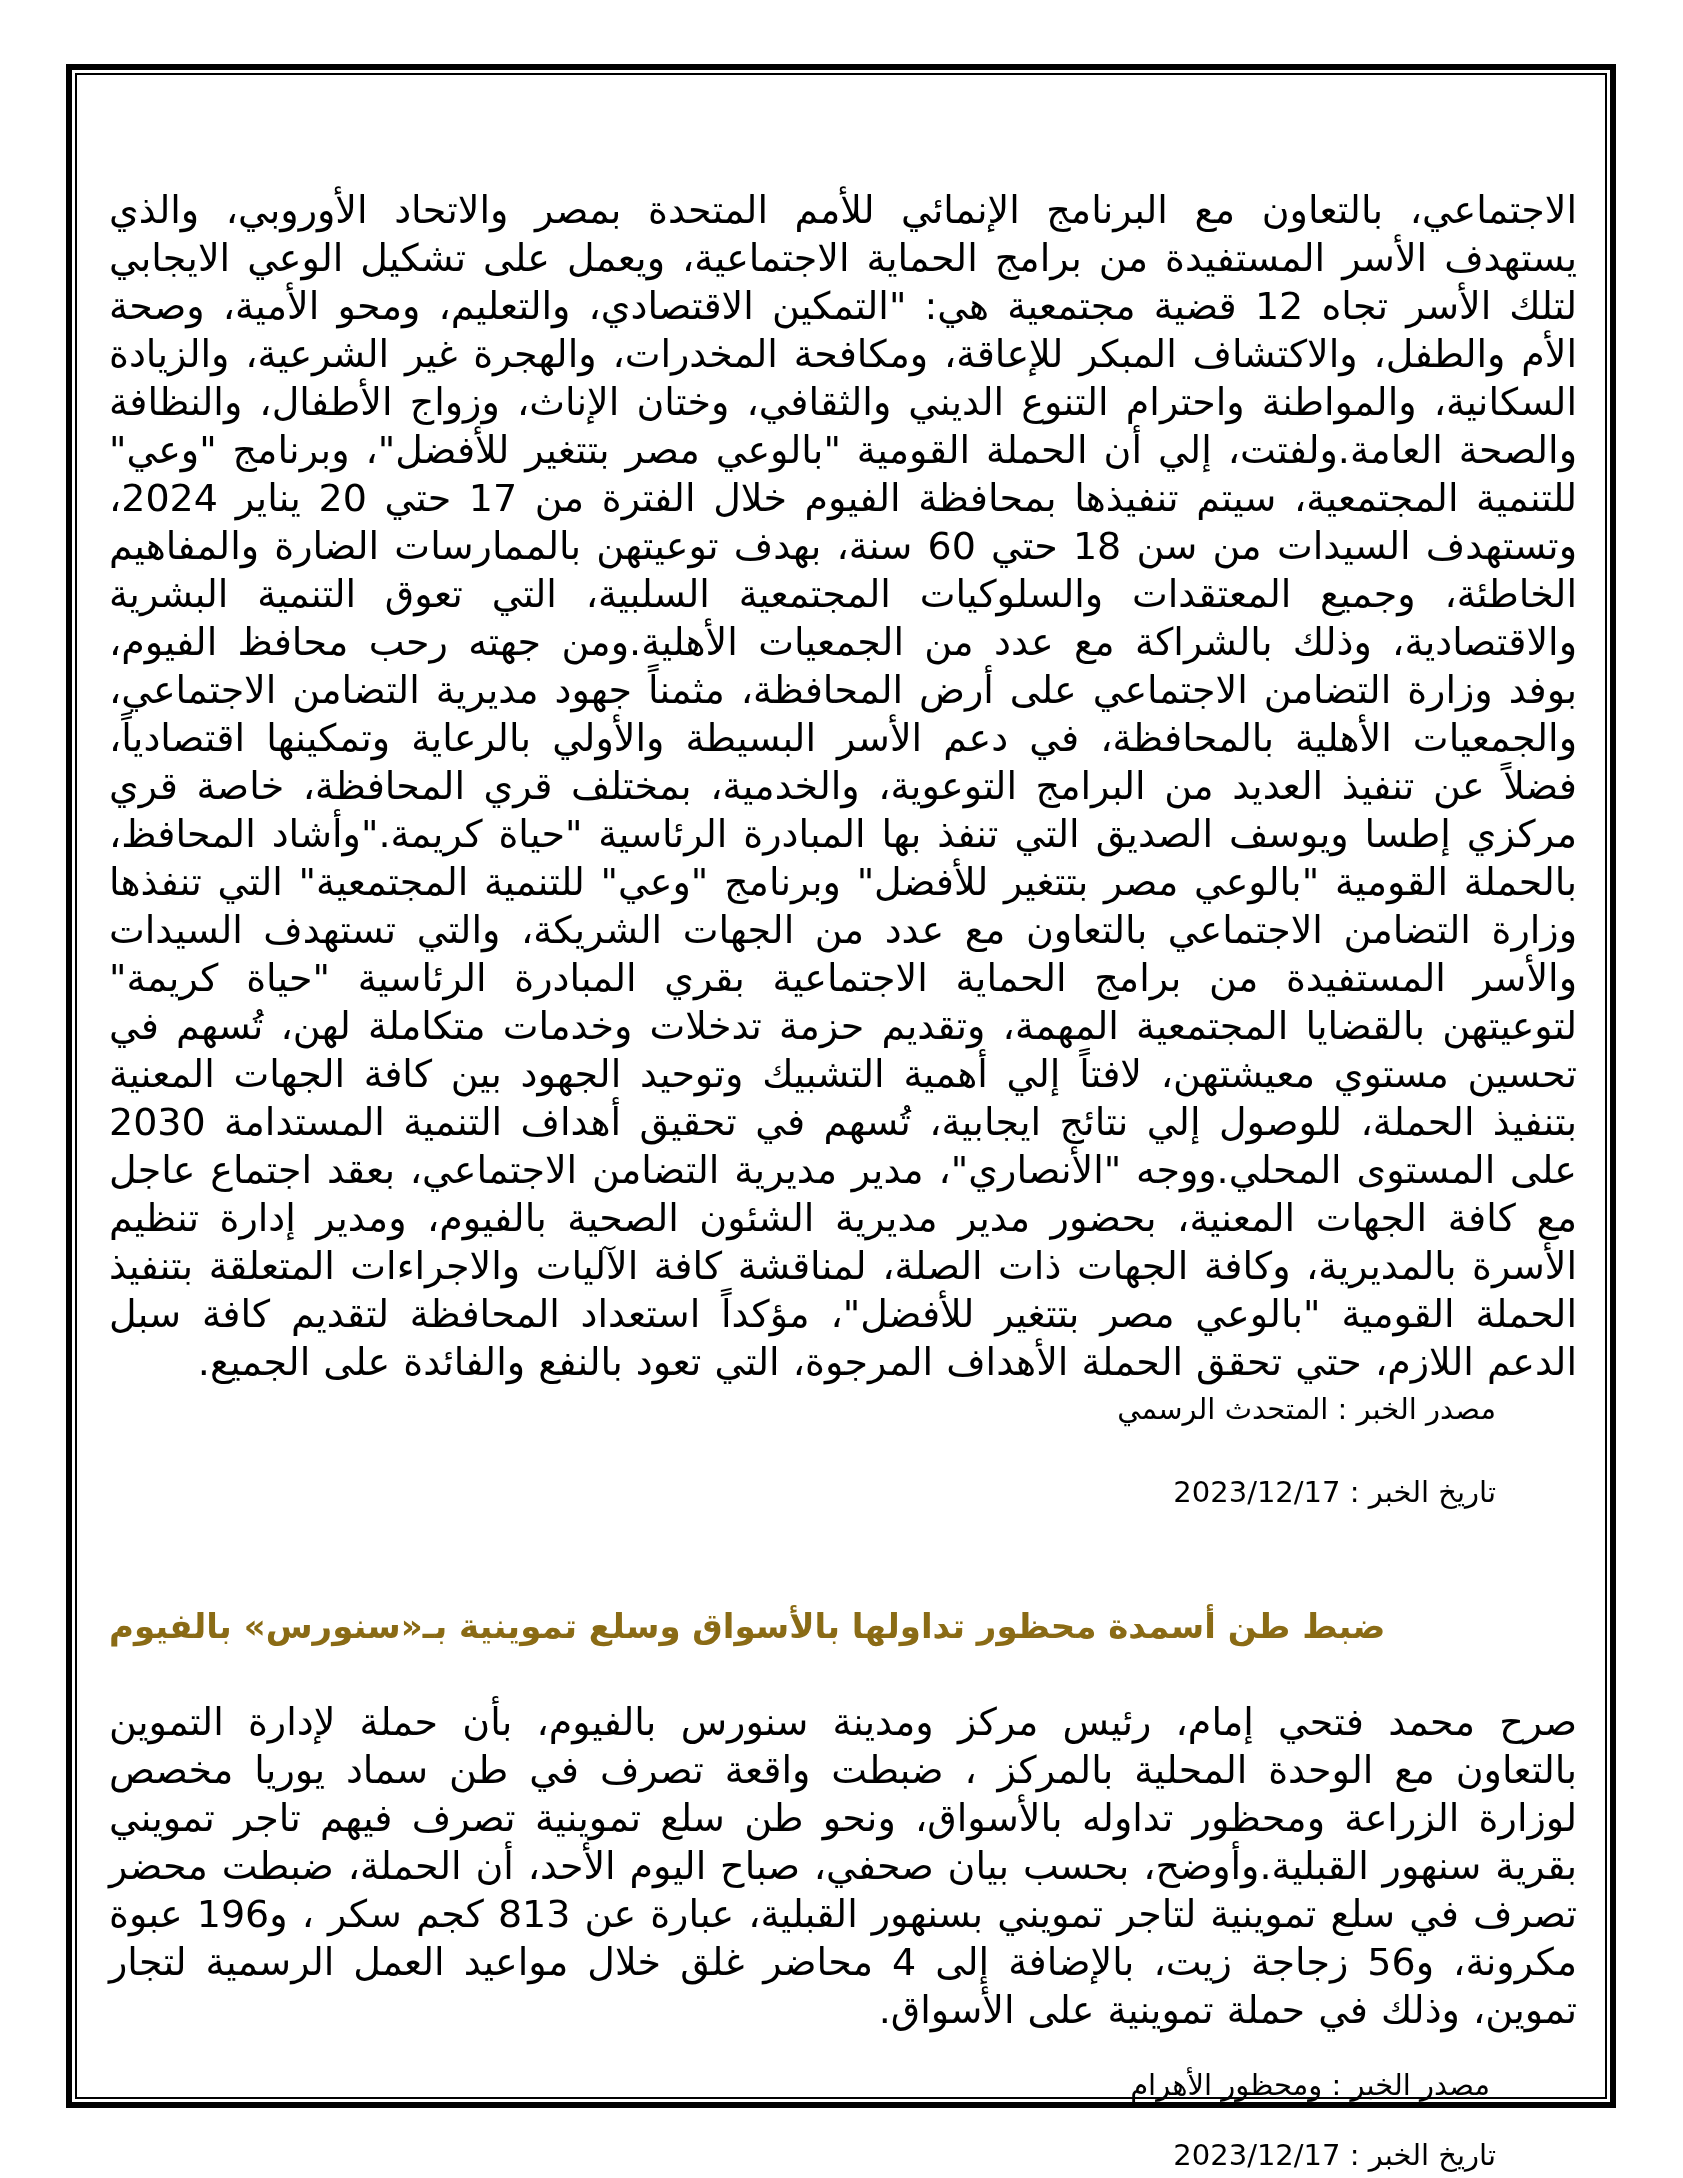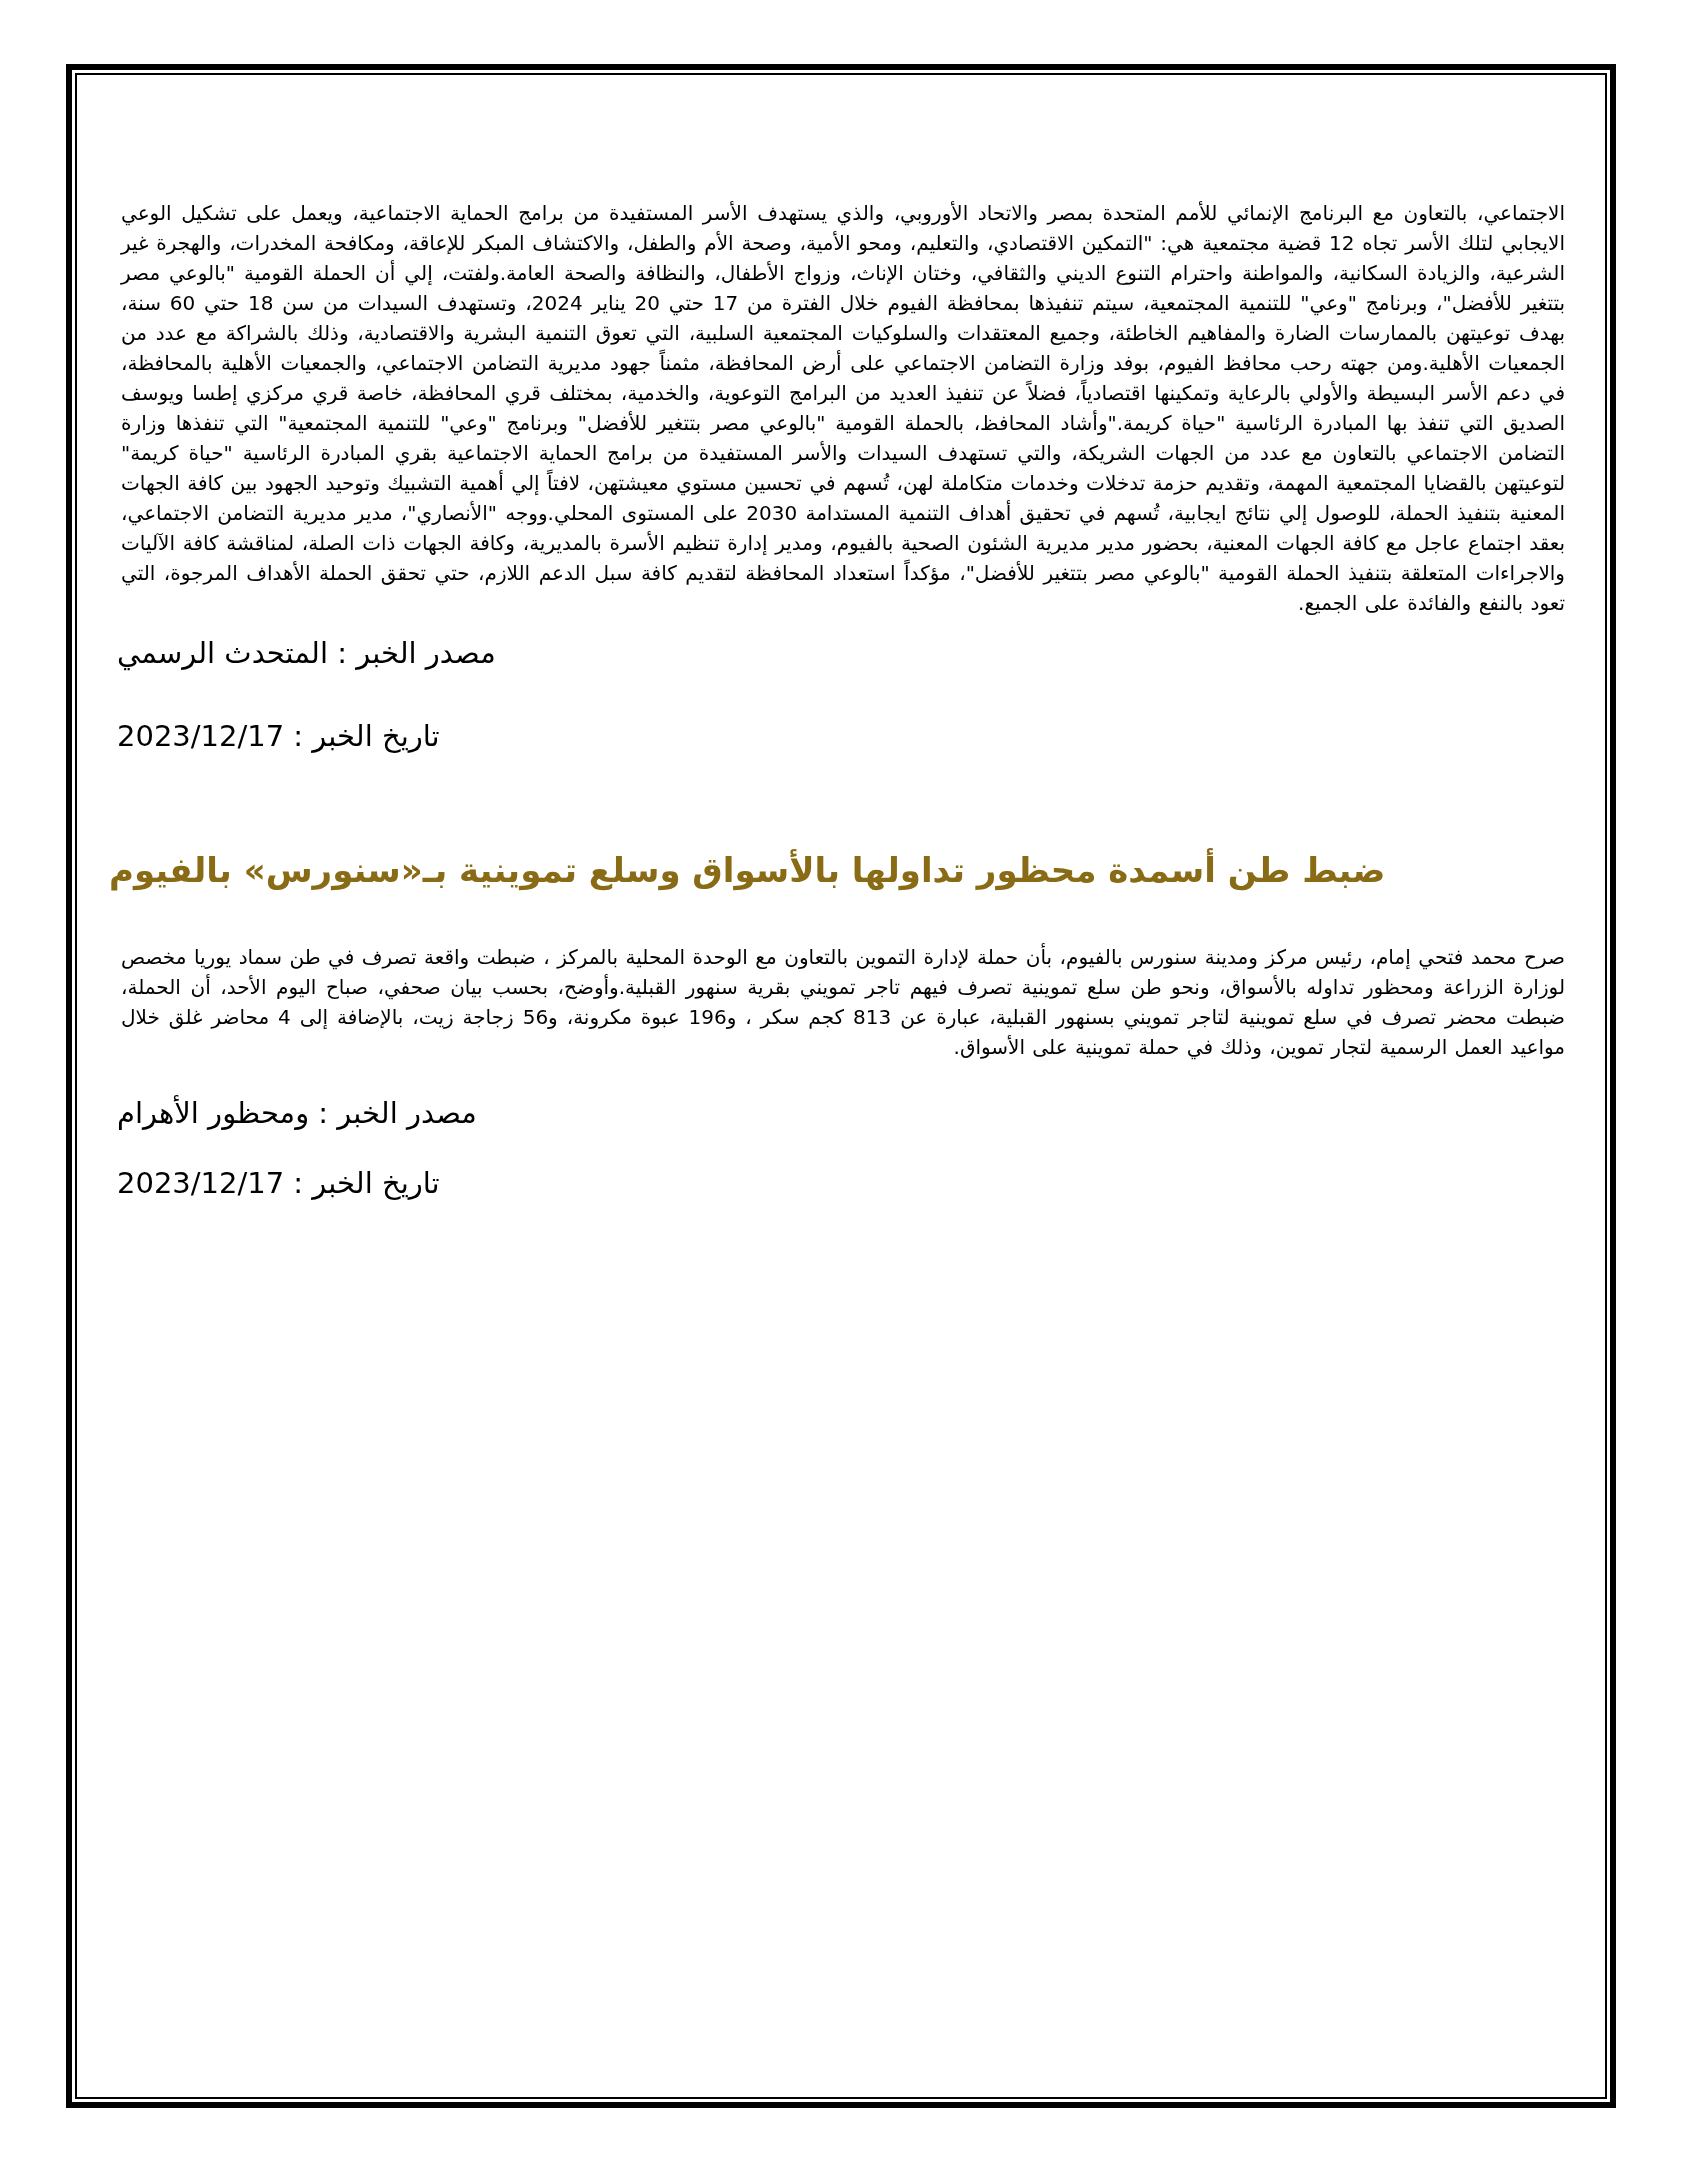--- a/index.html
+++ b/index.html
@@ -35,32 +35,32 @@
     position: absolute;
     left: 0;
     top: 0;
     right: 0;
     bottom: 0;
     direction: rtl;
     padding: 111px 28px 0 32px;
     box-sizing: border-box;
   }
   .body-text {
-    margin: 12px;
-    font-size: 20px;
-    line-height: 30px;
+    margin: 0;
+    font-size: 38px;
+    line-height: 48px;
     text-align: justify;
     text-justify: inter-word;
     word-spacing: 1px;
   }
   .meta-line {
-    margin: 8px;
+    margin: 0;
     font-size: 29px;
     line-height: 47px;
-    text-align: left;
+    text-align: right;
     padding-left: 0;
     padding-right: 81px; 
   }
   .meta-line.date-1 {
     margin-top: 36px;
   }
   .article-title {
     margin: 85px 0 0 0;
     font-size: 34px;
     font-weight: bold;

